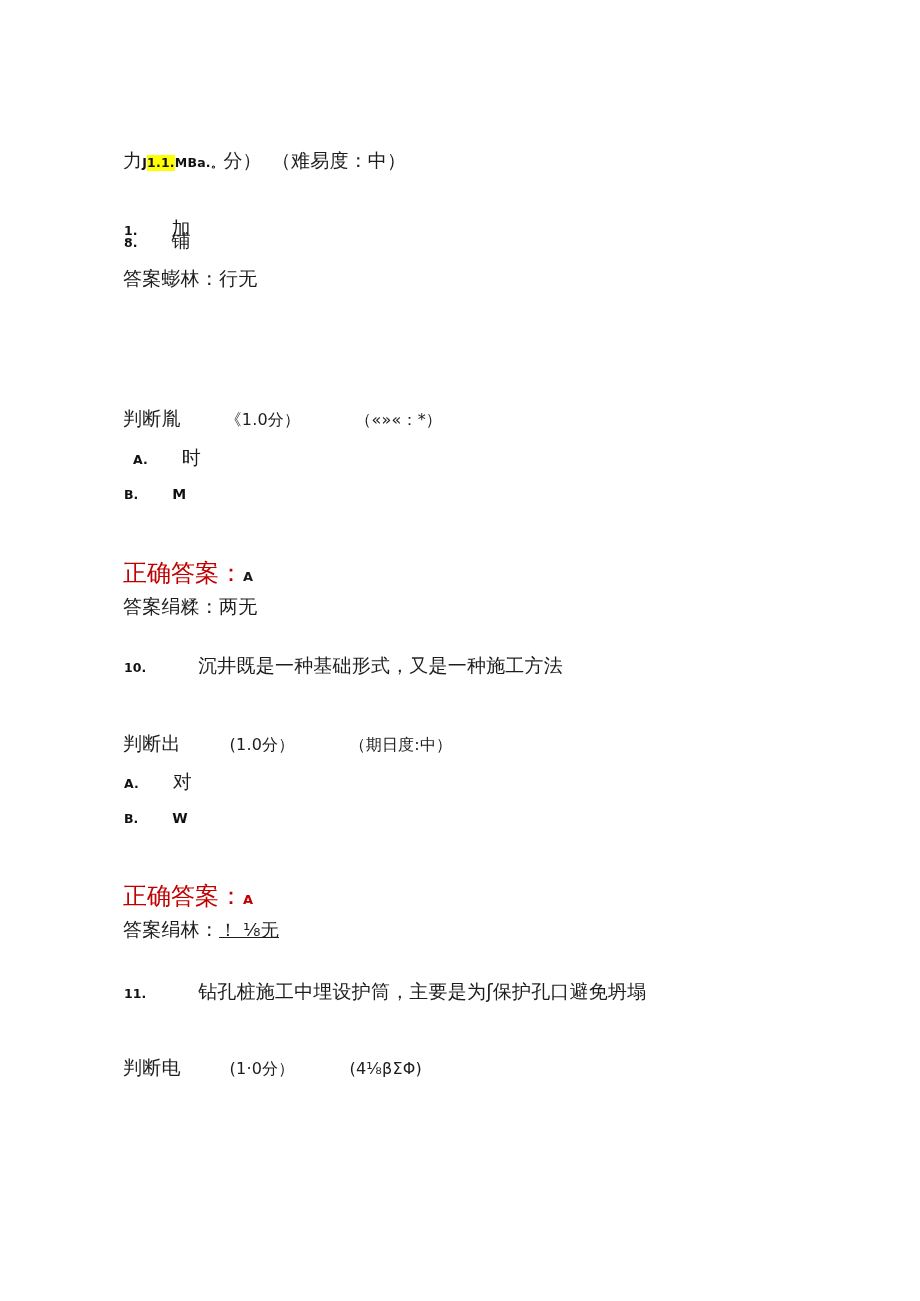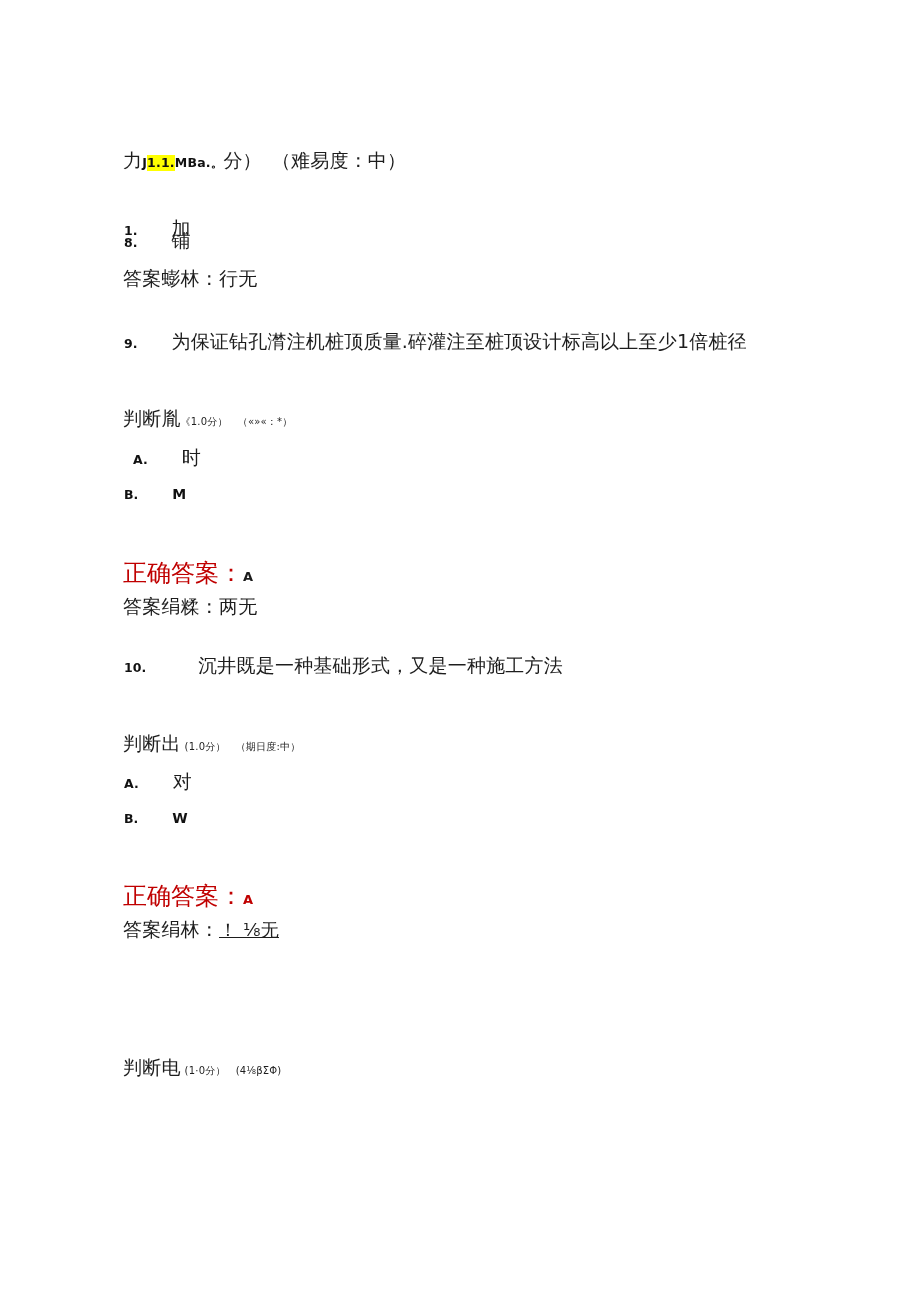--- a/index.html
+++ b/index.html
@@ -44,21 +44,22 @@
   .opt-text {
     font-size: 19px;
     color: #1d1d1d;
   }
   .opt-text-small {
     font-size: 14px;
     font-weight: bold;
     color: #111111;
   }
   .small-norm {
-    font-size: 10px;
+    font-size: 16px;
+    margin-left: 45px;
   }
   .answer-red {
     color: #c00000;
     font-size: 24px;
   }
   .answer-letter-black {
     color: #1a1a1a;
     font-size: 13px;
     font-weight: bold;
     letter-spacing: 0;
@@ -103,23 +104,20 @@
   </div>
 
   <div class="tb" style="left:124px; top:230px;">
     <span class="marker">8.</span><span class="sep-xwide"></span><span class="opt-text">铺</span>
   </div>
 
   <div class="tb cjk" style="left:123px; top:268px;">
     <span>答案蟛林：</span><span>行无</span>
   </div>
 
-  <div class="tb" style="left:124px; top:331px;">
-    <span class="marker">9.</span><span class="sep-xwide"></span><span class="cjk">为保证钻孔潸注机桩顶质量.碎灌注至桩顶设计标高以上至少1倍桩径</span>
-  </div>
 
   <div class="tb cjk" style="left:123px; top:408px;">
     <span>判断胤</span><span class="small-norm">《1.0分）</span><span class="sep"></span><span class="small-norm">（«»«：*）</span>
   </div>
 
   <div class="tb" style="left:124px; top:447px;margin-left:9px;">
     <span class="marker">A.</span><span class="sep-xwide"></span><span class="opt-text">时</span>
   </div>
 
   <div class="tb" style="left:124px; top:485px;">
@@ -151,18 +149,21 @@
   </div>
 
   <div class="tb" style="left:123px; top:883px;">
     <span class="answer-red">正确答案：</span><span class="answer-letter-red">A</span>
   </div>
 
   <div class="tb cjk" style="left:123px; top:919px;">
     <span>答案绢林：</span><span class="frac">！ ⅛无</span>
   </div>
 
+  <div class="tb" style="left:124px; top:981px;">
+    <span class="marker">11.</span><span class="sep-xwide"></span><span class="sep-wide"></span><span class="cjk">钻孔桩施工中埋设护筒，主要是为ʃ保护孔口避免坍塌</span>
+  </div>
 
   <div class="tb cjk" style="left:123px; top:1057px;">
     <span>判断电</span><span class="sep" style="width:4px;"></span><span class="small-norm">(1·0分）</span><span class="sep"></span><span class="small-norm">(4⅛βΣΦ)</span>
   </div>
 
 </div>
 
 </body></html>

